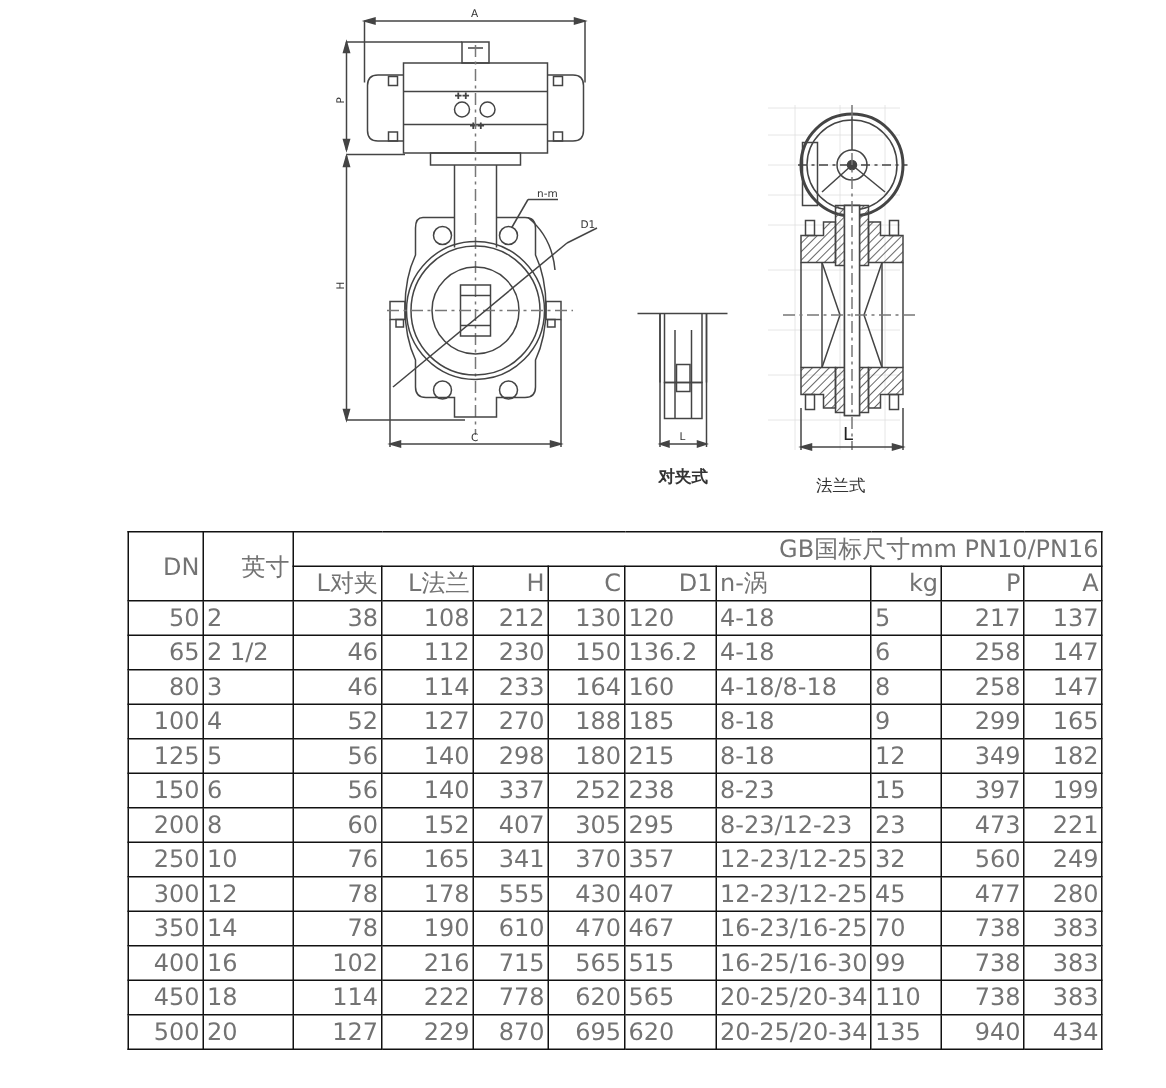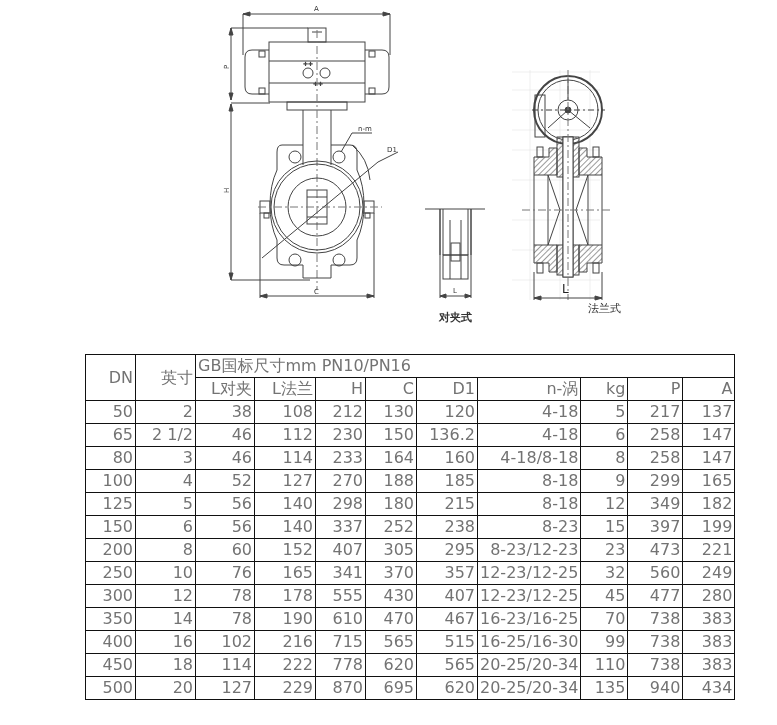--- a/index.html
+++ b/index.html
@@ -4,22 +4,22 @@
 <style>
   html, body { margin:0; padding:0; background:#ffffff; }
   body { width:777px; height:725px; position:relative; overflow:hidden;
          font-family:"DejaVu Sans", sans-serif; color:#333; }
   .drawing { position:absolute; left:0; top:0; width:777px; height:345px; }
   .cap { position:absolute; font-size:11px; color:#333; }
   table.spec { position:absolute; left:85px; top:354px; border-collapse:collapse;
                font-family:"DejaVu Sans", sans-serif; font-size:16px; color:#737373; }
   table.spec td { border:1px solid #111; padding:0 2px; height:22px; text-align:right;
                   white-space:nowrap; line-height:22px; }
-  table.spec td.c { text-align:right; }
-  table.spec .hdr-top { text-align:left; height:22px; }
+  table.spec td.c { text-align:left; }
+  table.spec .hdr-top { text-align:right; height:22px; }
 </style>
 </head>
 <body>
 
 <div class="drawing">
   <svg width="777" height="345" viewBox="0 0 777 345" fill="none" stroke="#444" stroke-width="1">
 
     <line x1="243" y1="14" x2="390" y2="14"></line>
     <polygon points="243,14 250,12 250,16" fill="#444"></polygon>
     <polygon points="390,14 383,12 383,16" fill="#444"></polygon>
@@ -169,21 +169,21 @@
 
     <line x1="534" y1="272" x2="534" y2="300"></line>
     <line x1="602" y1="272" x2="602" y2="300"></line>
     <line x1="534" y1="298" x2="602" y2="298"></line>
     <polygon points="534,298 541,296 541,300" fill="#444"></polygon>
     <polygon points="602,298 595,296 595,300" fill="#444"></polygon>
     <text x="562" y="293" font-size="12" fill="#222" stroke="none">L</text>
   </svg>
 
   <div class="cap" style="left:439px; top:310px;font-weight:bold;">对夹式</div>
-  <div class="cap" style="left:544px; top:301px;margin-left:44px;">法兰式</div>
+  <div class="cap" style="left:544px; top:316px;">法兰式</div>
 </div>
 
 <table class="spec">
   <colgroup>
     <col style="width:50px">
       <col style="width:60px">
       <col style="width:59px">
       <col style="width:61px">
     <col style="width:50px">
       <col style="width:51px">

